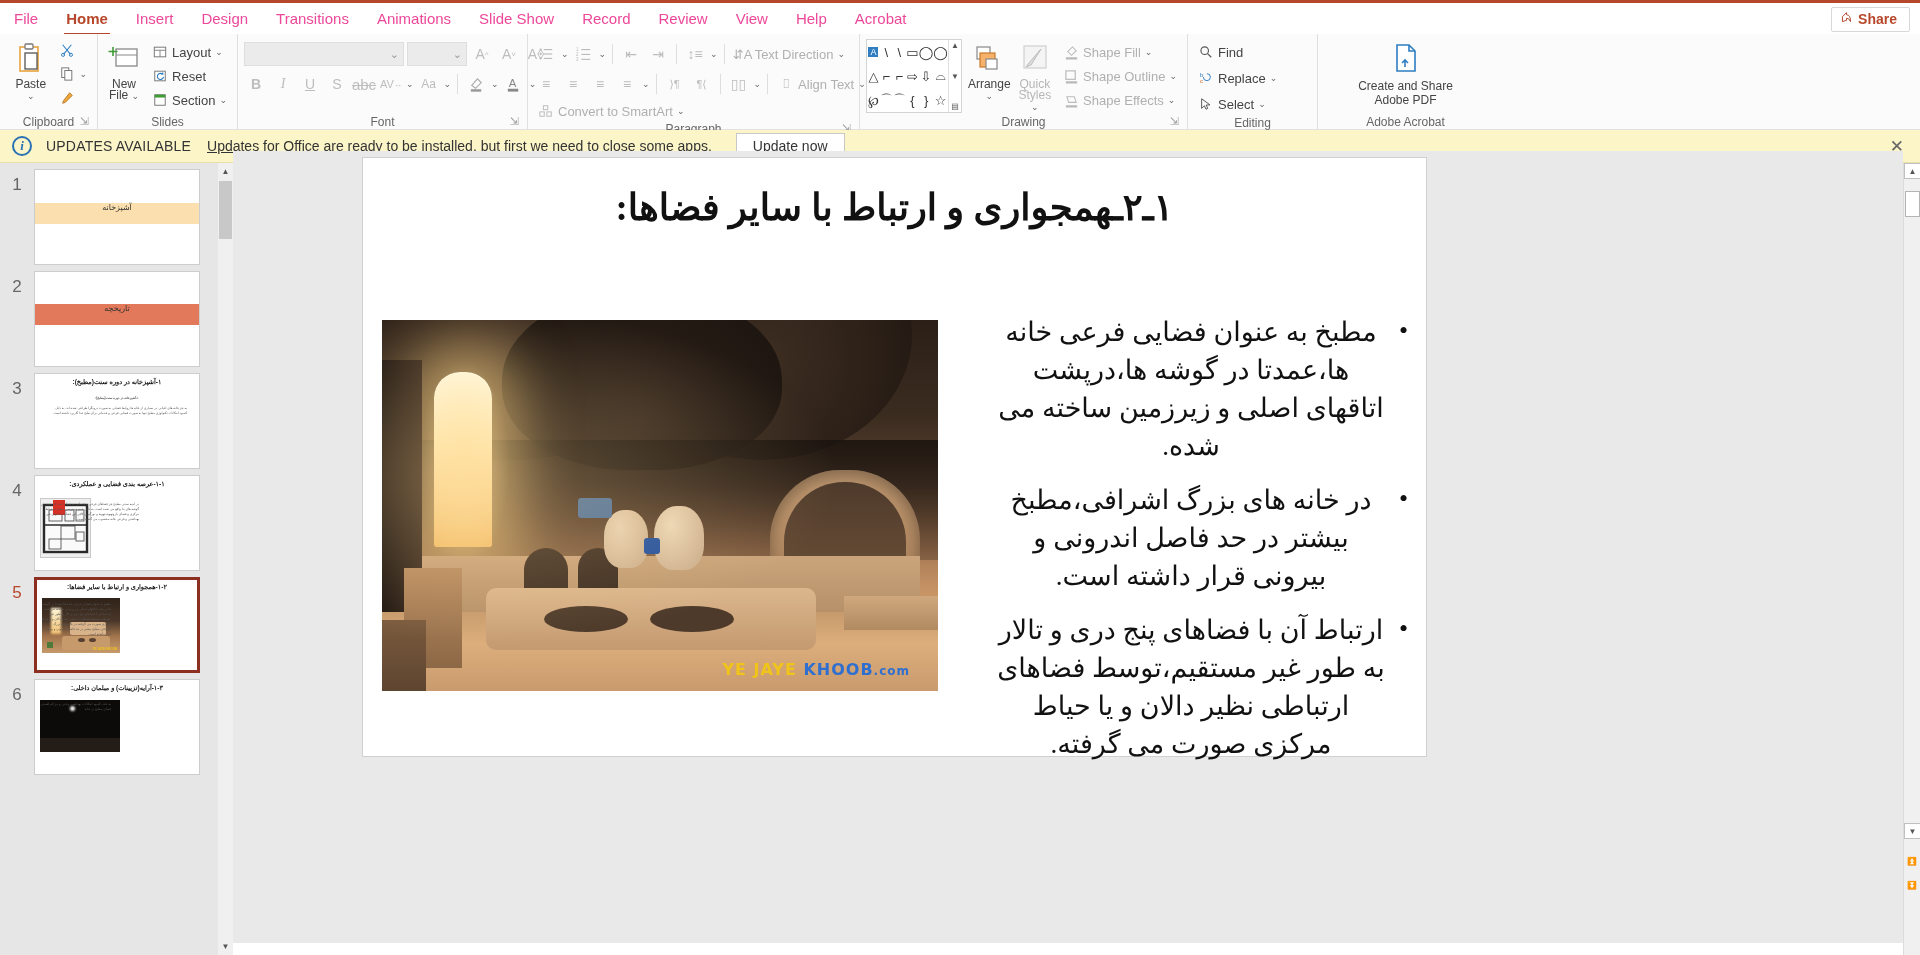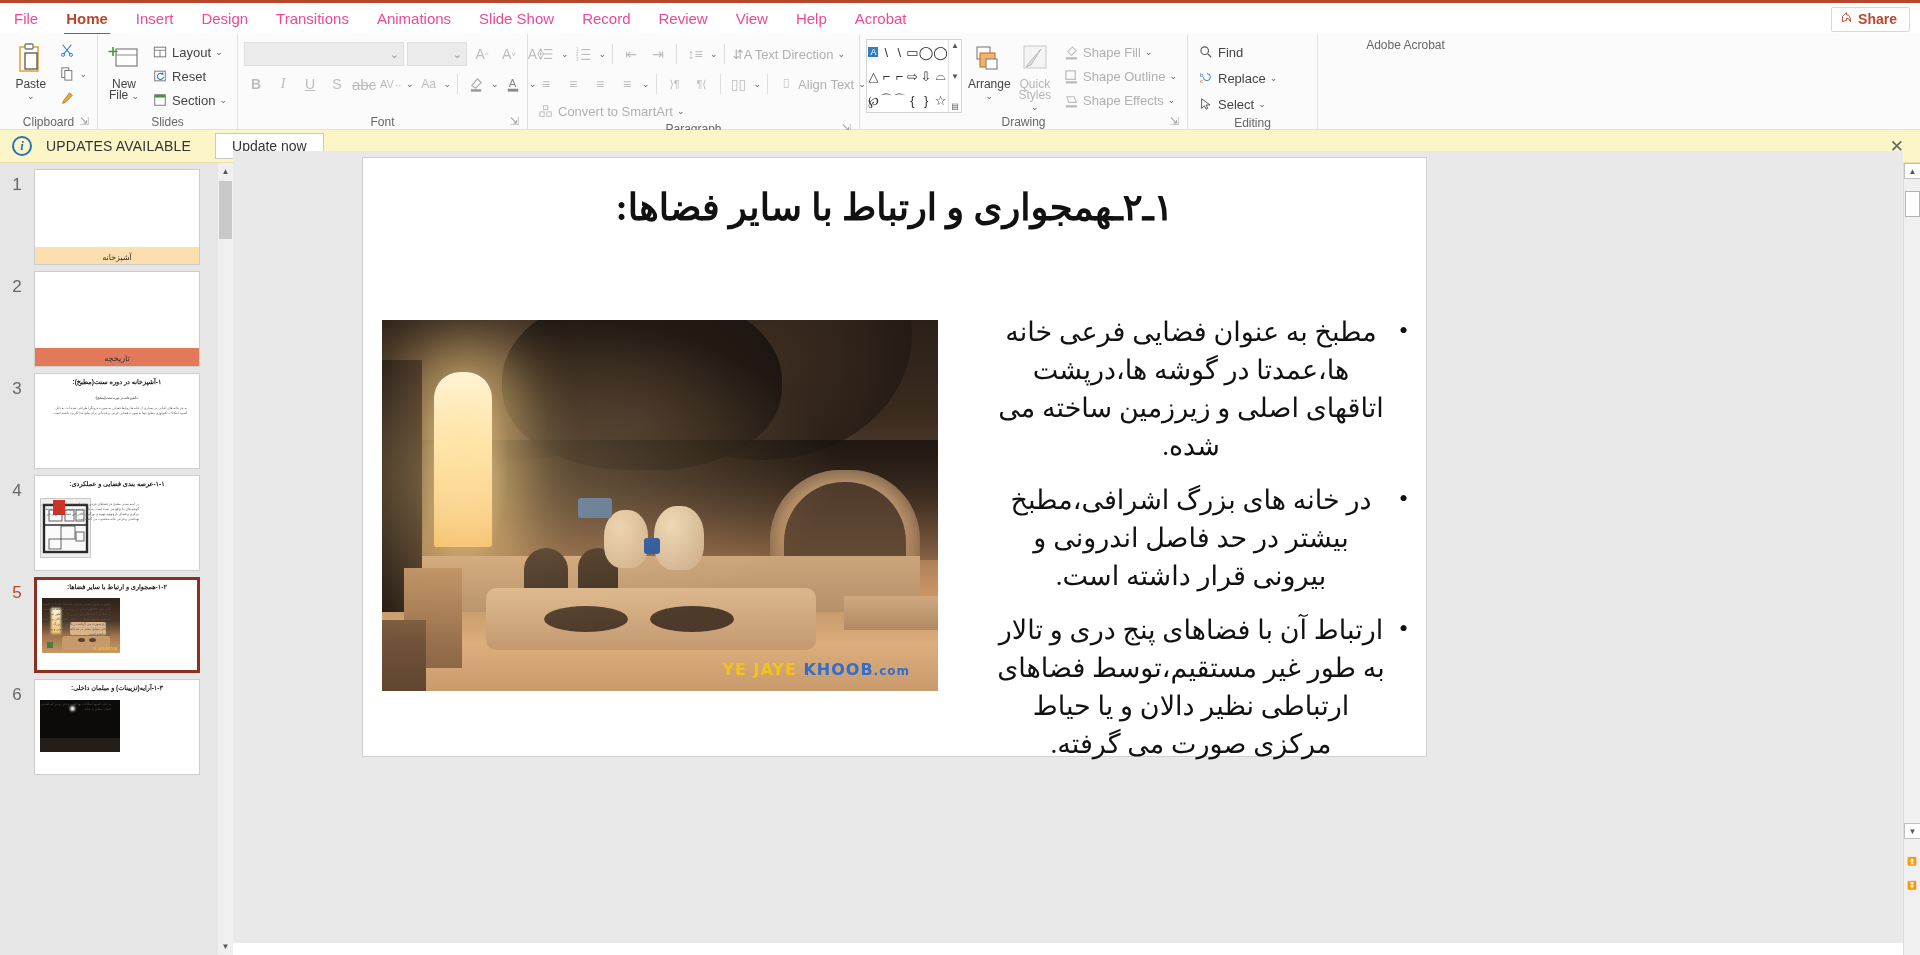--- a/index.html
+++ b/index.html
@@ -149,22 +149,22 @@
     padding-top: 6px; flex: none;
   }
   .thumb {
     width: 166px; height: 96px; background: #fff;
     border: 1px solid #cdcdcd; position: relative; overflow: hidden;
   }
   .thumb.selected { border: 3px solid #8c2f20; }
 
   .tbanner {
     position: absolute; left: 0; right: 0; height: 21px;
-    display: flex; align-items: center; justify-content: center;
-    font-size: 8px; color: #333; direction: rtl; margin-top: 44px;
+    display: flex; justify-content: center;
+    font-size: 8px; color: #333; direction: rtl;
   }
   .ttitle {
     position: absolute; top: 4px; right: 6px; left: 6px;
     text-align: center; font-size: 6.5px; font-weight: bold;
     color: #222; direction: rtl;
   }
   .tbody {
     position: absolute; font-size: 3.2px; line-height: 5px; color: #555;
     direction: rtl; text-align: right;
   }
@@ -622,29 +622,42 @@
           <span class="caret">⌄</span>
         </div>
       </div>
     </div>
     <div class="rgroup-label">
       <span>Editing</span>
     </div>
   </div>
 
   <div class="rgroup" style="width:175px; border-right:none">
+    <div class="rgroup-body" style="justify-content:center">
+      <div class="bigbtn" style="width:160px">
+        <span class="glyph">
+          <svg width="30" height="34" viewBox="0 0 30 34">
+            <path d="M6 3 h12 l6 6 v20 h-18 z" fill="#fff" stroke="#2f7ec1" stroke-width="1.6"></path>
+            <path d="M18 3 v6 h6" fill="none" stroke="#2f7ec1" stroke-width="1.6"></path>
+            <path d="M14 25 v-7 M11 21 l3 -3 l3 3" fill="none" stroke="#2f7ec1" stroke-width="1.6"></path>
+          </svg>
+        </span>
+        <span class="cap" style="line-height:14px"><span>Create and Share</span><br><span>Adobe PDF</span></span>
+      </div>
+    </div>
     <div class="rgroup-label">
       <span>Adobe Acrobat</span>
     </div>
   </div>
 </div>
 
 <div class="notif">
   <div class="notif-i">i</div>
   <div class="notif-title">UPDATES AVAILABLE</div>
+  <div class="notif-msg">Updates for Office are ready to be installed, but first we need to close some apps.</div>
   <div class="notif-update">Update now</div>
   <div class="notif-close">✕</div>
 </div>
 
 <div class="slidepanel">
 
   <div class="thumb-row">
     <div class="thumb-num">1</div>
     <div class="thumb">
       <div class="tbanner" style="top:33px; background:#fcdfae">

